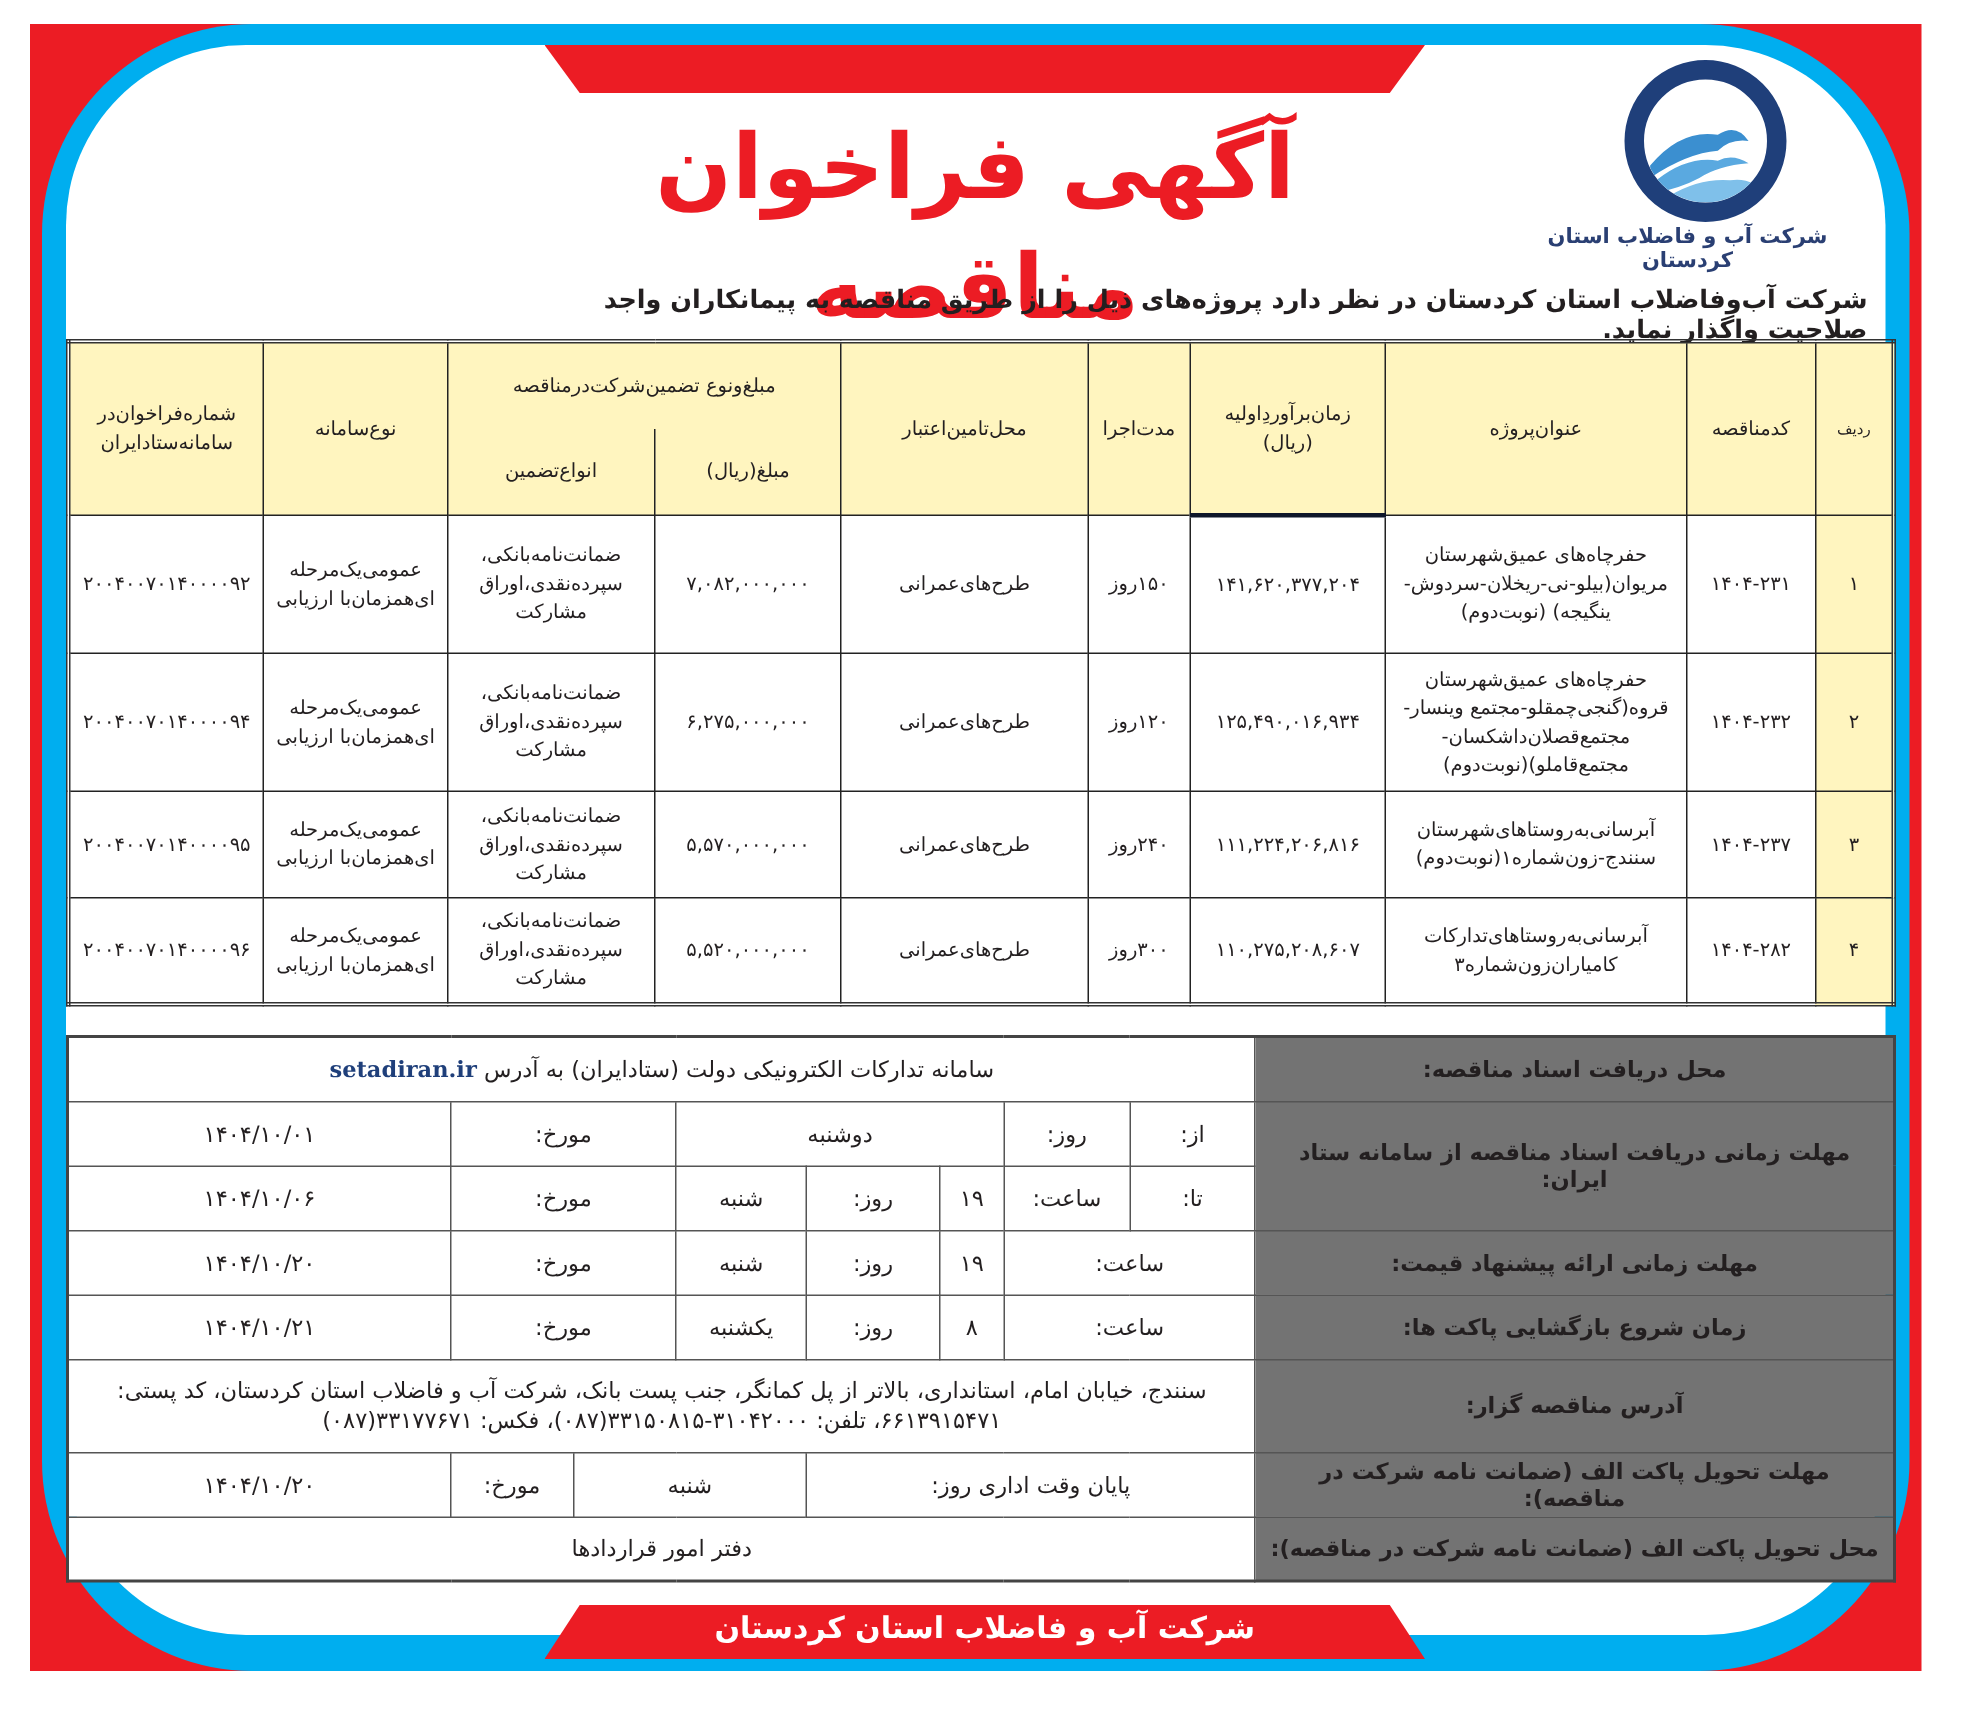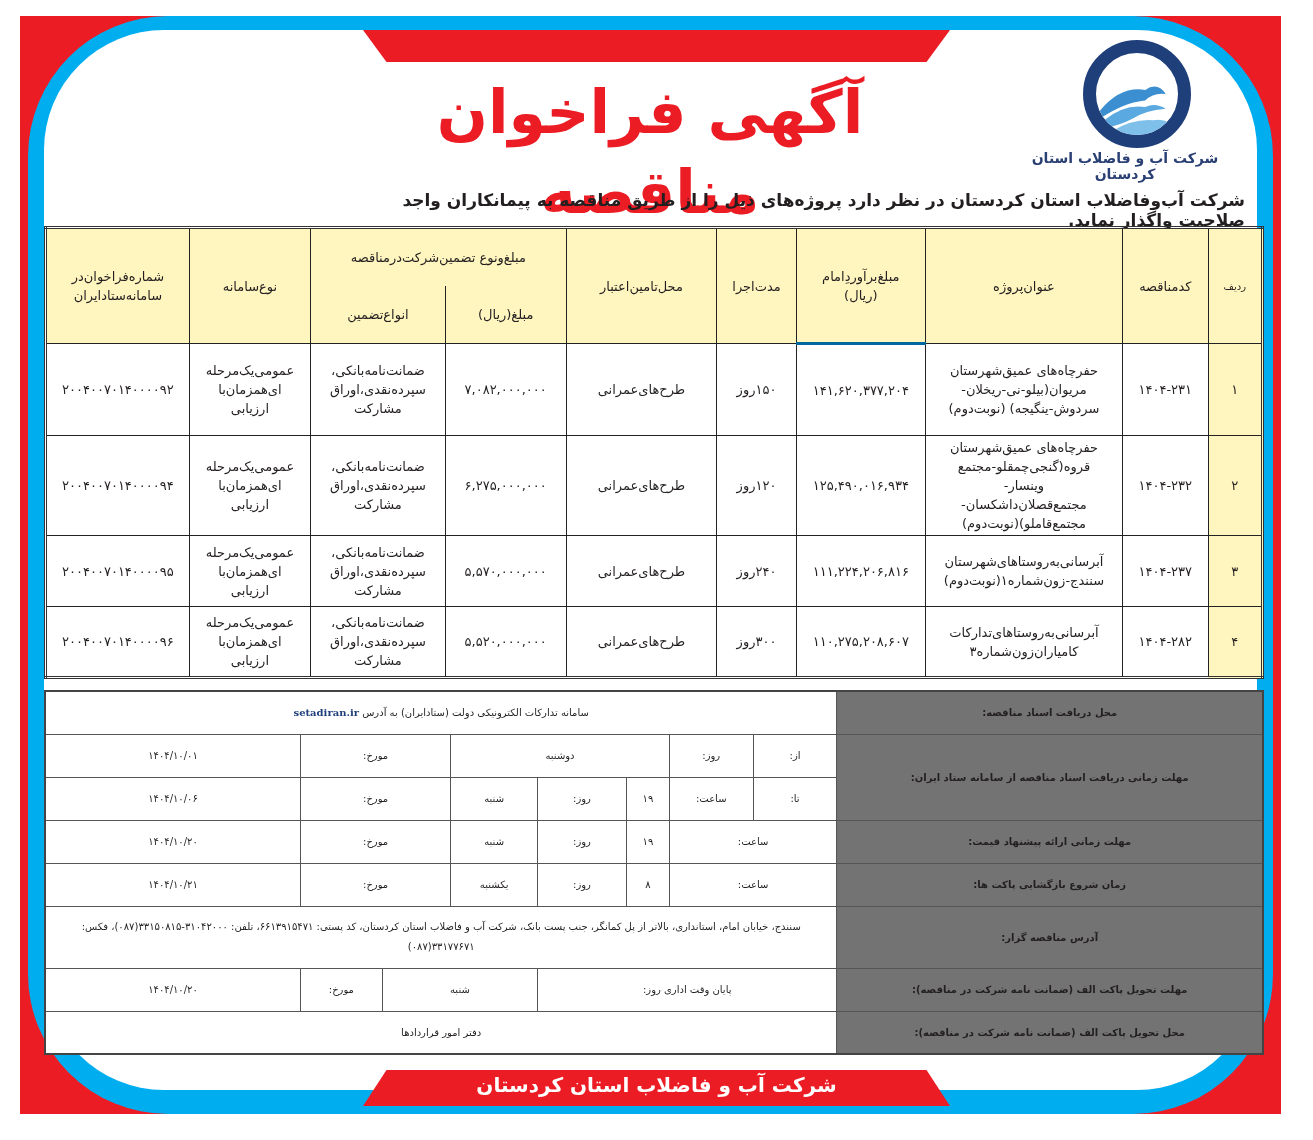--- a/index.html
+++ b/index.html
@@ -22,29 +22,29 @@
   .logo svg { width: 100%; height: 100%; }
   .logo-caption { position: absolute; left: 1010px; top: 150px; width: 230px; text-align: center;
                   font-size: 14px; font-weight: bold; color: #2a3f73; direction: rtl; }
 
   .intro { position: absolute; left: 400px; top: 190px; width: 845px; text-align: right; direction: rtl;
            font-size: 17px; font-weight: bold; color: #231f20; }
 
   table { border-collapse: collapse; direction: rtl; position: absolute; }
   .main-table { left: 44px; top: 226px; width: 1220px; border: 3px double #333; }
   .main-table th, .main-table td { border: 1.5px solid #222; text-align: center; vertical-align: middle;
-                                   font-size: 13px; line-height: 19px; padding: 2px 15px; }
+                                   font-size: 13px; line-height: 19px; padding: 2px 4px; }
   .main-table th { background: #fff5bf; font-weight: normal; }
   .main-table td.rownum { background: #fff5bf; }
   .main-table td { background: #fff; }
   .main-table tr.row-data td { height: 92px; }
   .main-table tr.row-data.short td { height: 71px; }
 
   .info-table { left: 44px; top: 690px; width: 1220px; border: 2px solid #444; }
-  .info-table td { border: 1.5px solid #555; text-align: center; vertical-align: middle; font-size: 10px; height: 43px; padding: 2px 6px; background: #fff; }
+  .info-table td { border: 1.5px solid #555; text-align: center; vertical-align: middle; font-size: 15px; height: 43px; padding: 2px 6px; background: #fff; }
   .info-table td.label { background: #737373; width: 417px; font-weight: bold; }
   .info-table .link { color: #1f3f7a; font-weight: bold; font-family: "DejaVu Serif", serif; }
 
   .watermark { position: absolute; left: 300px; top: 480px; width: 700px; height: 180px; opacity: 0.18; pointer-events: none; }
   .wm-text { position: absolute; left: 95px; top: 0; font-size: 120px; font-weight: bold; color: #555; letter-spacing: 4px; font-family: "DejaVu Sans", sans-serif; }
   .wm-sub { position: absolute; left: 150px; top: 140px; font-size: 30px; color: #555; direction: rtl; letter-spacing: 14px; }
   .wm-shield { position: absolute; left: 10px; top: 20px; width: 100px; height: 120px; border: 14px solid #555; border-radius: 30px 30px 50px 50px; }
 
   .bottom-tab { position: absolute; left: 363px; top: 1070px; width: 587px; height: 36px; background: #ec1c24;
                 clip-path: polygon(4% 0, 96% 0, 100% 100%, 0 100%); }
@@ -91,37 +91,37 @@
       <col style="width:124px">
       <col style="width:138px">
     <col style="width:122px">
       <col style="width:130px">
   </colgroup>
   <tbody>
       <tr style="height:58px">
     <th rowspan="2" style="font-size:10px;">ردیف</th>
     <th rowspan="2">کدمناقصه</th>
     <th rowspan="2">عنوان‌پروژه</th>
-    <th rowspan="2">مبلغ‌برآوردِامام (ریال)</th>
+    <th rowspan="2">زمان‌برآوردِاولیه (ریال)</th>
     <th rowspan="2">مدت‌اجرا</th>
     <th rowspan="2">محل‌تامین‌اعتبار</th>
     <th colspan="2" style="border-bottom:none;">مبلغ‌ونوع تضمین‌شرکت‌درمناقصه</th>
     <th rowspan="2">نوع‌سامانه</th>
     <th rowspan="2">شماره‌فراخوان‌در سامانه‌ستادایران</th>
   </tr>
   <tr style="height:58px">
     <th style="border-top:none;">مبلغ(ریال)</th>
     <th style="border-top:none;">انواع‌تضمین</th>
   </tr>
 
   <tr class="row-data">
     <td class="rownum">۱</td>
     <td>۱۴۰۴-۲۳۱</td>
     <td>حفرچاه‌های عمیق‌شهرستان مریوان(بیلو-نی-ریخلان-سردوش-ینگیجه) (نوبت‌دوم)</td>
-    <td style="border-top:3px solid #0369a1;">۱۴۱,۶۲۰,۳۷۷,۲۰۴</td>
+    <td style="border-top:3px solid #0f172a;">۱۴۱,۶۲۰,۳۷۷,۲۰۴</td>
     <td>۱۵۰روز</td>
     <td>طرح‌های‌عمرانی</td>
     <td>۷,۰۸۲,۰۰۰,۰۰۰</td>
     <td>ضمانت‌نامه‌بانکی، سپرده‌نقدی،اوراق مشارکت</td>
     <td>عمومی‌یک‌مرحله ای‌همزمان‌با ارزیابی</td>
     <td>۲۰۰۴۰۰۷۰۱۴۰۰۰۰۹۲</td>
   </tr>
   <tr class="row-data">
     <td class="rownum">۲</td>
     <td>۱۴۰۴-۲۳۲</td>

